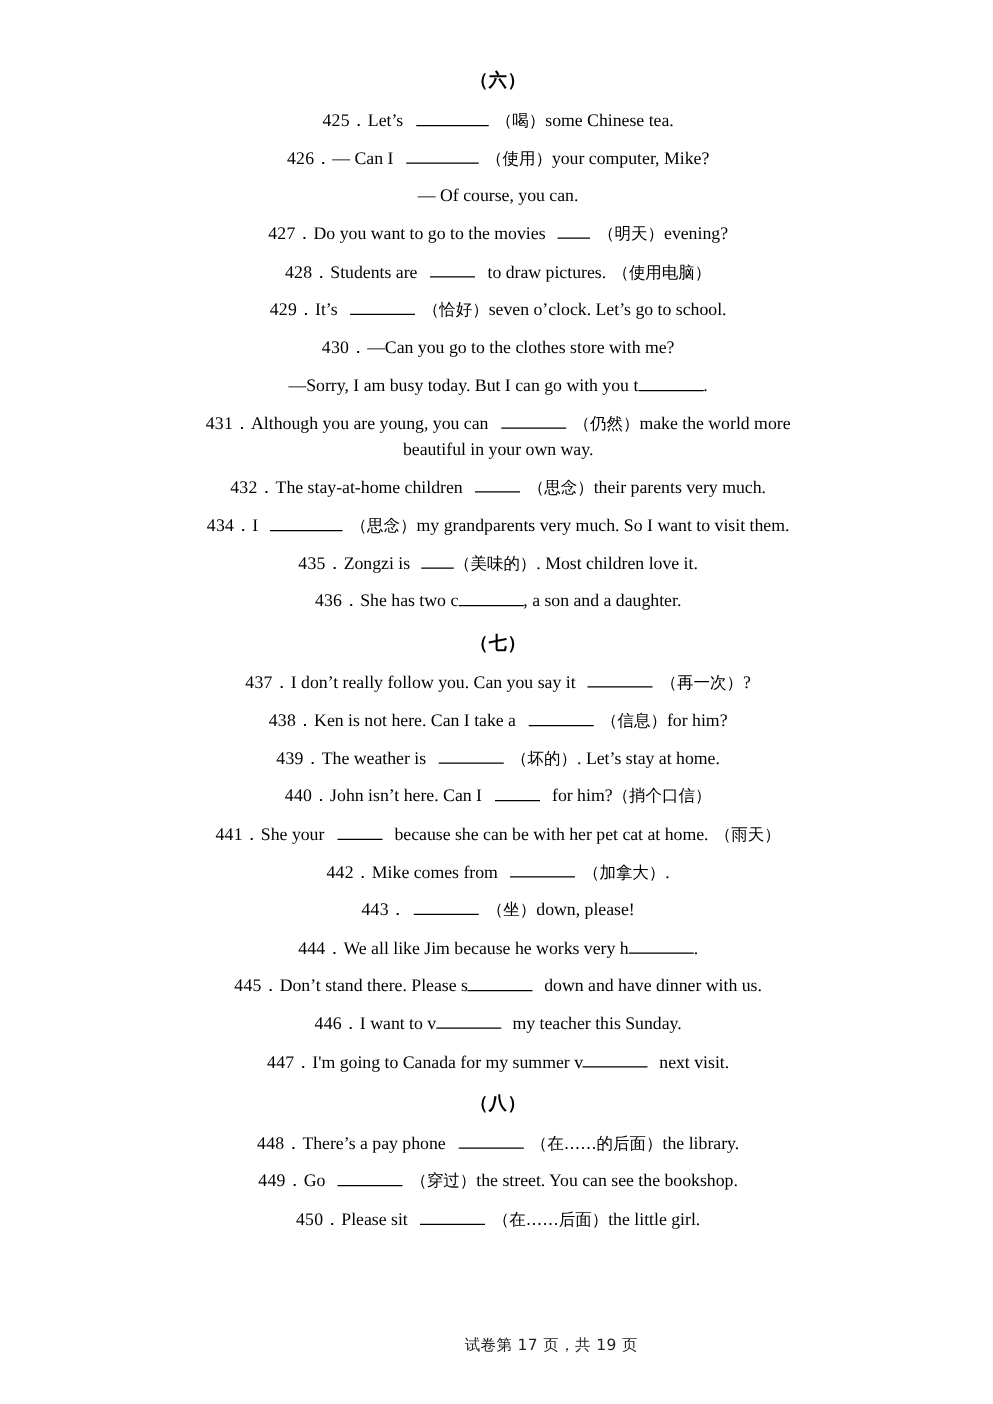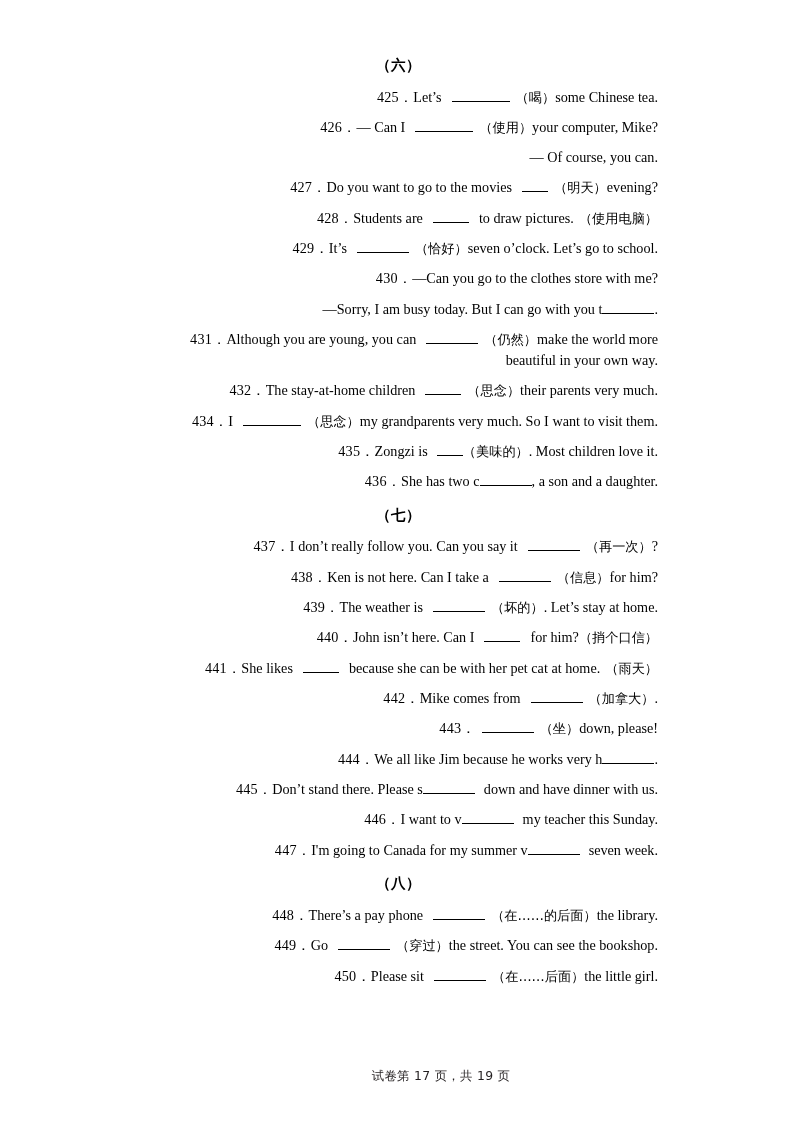--- a/index.html
+++ b/index.html
@@ -38,21 +38,21 @@
     margin: 0 0 14px 0;
     letter-spacing: 0.5px;
   }
   .section-header.later {
     margin-top: 16px;
   }
   .q {
     font-size: 14.2px;
     line-height: 1.46;
     margin: 0 0 9.6px 0;
-    text-align: right;
+    text-align: center;
     white-space: normal;
   }
   .qnum {
     font-family: "Liberation Serif", "DejaVu Serif", serif;
     letter-spacing: 0.2px;
   }
   .cn {
     font-family: "DejaVu Sans", "Liberation Sans", sans-serif;
     font-size: 13.2px;
   }
@@ -129,33 +129,33 @@
     <div class="section-header later">（七）</div>
 
     <p class="q"><span class="qnum">437．</span><span>I don’t really follow you. Can you say it</span><span class="sp2"></span><span class="blank b-l"></span><span class="sp"></span><span class="cn">（再一次）</span><span>?</span></p>
 
     <p class="q"><span class="qnum">438．</span><span>Ken is not here. Can I take a</span><span class="sp2"></span><span class="blank b-l"></span><span class="sp"></span><span class="cn">（信息）</span><span>for him?</span></p>
 
     <p class="q"><span class="qnum">439．</span><span>The weather is</span><span class="sp2"></span><span class="blank b-l"></span><span class="sp"></span><span class="cn">（坏的）</span><span>. Let’s stay at home.</span></p>
 
     <p class="q"><span class="qnum">440．</span><span>John isn’t here. Can I</span><span class="sp2"></span><span class="blank b-s"></span><span class="sp2"></span><span>for him?</span><span class="cn">（捎个口信）</span></p>
 
-    <p class="q"><span class="qnum">441．</span><span>She likes</span><span class="sp2"></span><span class="blank b-s"></span><span class="sp2"></span><span>because she can be with her pet cat at home.</span><span class="sp"></span><span class="cn">（雨天）</span></p>
+    <p class="q"><span class="qnum">441．</span><span>She your</span><span class="sp2"></span><span class="blank b-s"></span><span class="sp2"></span><span>because she can be with her pet cat at home.</span><span class="sp"></span><span class="cn">（雨天）</span></p>
 
     <p class="q"><span class="qnum">442．</span><span>Mike comes from</span><span class="sp2"></span><span class="blank b-l"></span><span class="sp"></span><span class="cn">（加拿大）</span><span>.</span></p>
 
     <p class="q"><span class="qnum">443．</span><span class="sp"></span><span class="blank b-l"></span><span class="sp"></span><span class="cn">（坐）</span><span>down, please!</span></p>
 
     <p class="q"><span class="qnum">444．</span><span>We all like Jim because he works very h</span><span class="inlineblank b-l"></span><span>.</span></p>
 
     <p class="q"><span class="qnum">445．</span><span>Don’t stand there. Please s</span><span class="inlineblank b-l"></span><span class="sp2"></span><span>down and have dinner with us.</span></p>
 
     <p class="q"><span class="qnum">446．</span><span>I want to v</span><span class="inlineblank b-l"></span><span class="sp2"></span><span>my teacher this Sunday.</span></p>
 
-    <p class="q"><span class="qnum">447．</span><span>I'm going to Canada for my summer v</span><span class="inlineblank b-l"></span><span class="sp2"></span><span>seven week.</span></p>
+    <p class="q"><span class="qnum">447．</span><span>I'm going to Canada for my summer v</span><span class="inlineblank b-l"></span><span class="sp2"></span><span>next visit.</span></p>
 
     <div class="section-header later">（八）</div>
 
     <p class="q"><span class="qnum">448．</span><span>There’s a pay phone</span><span class="sp2"></span><span class="blank b-l"></span><span class="sp"></span><span class="cn">（在……的后面）</span><span>the library.</span></p>
 
     <p class="q"><span class="qnum">449．</span><span>Go</span><span class="sp2"></span><span class="blank b-l"></span><span class="sp"></span><span class="cn">（穿过）</span><span>the street. You can see the bookshop.</span></p>
 
     <p class="q"><span class="qnum">450．</span><span>Please sit</span><span class="sp2"></span><span class="blank b-l"></span><span class="sp"></span><span class="cn">（在……后面）</span><span>the little girl.</span></p>
 
   </div>

